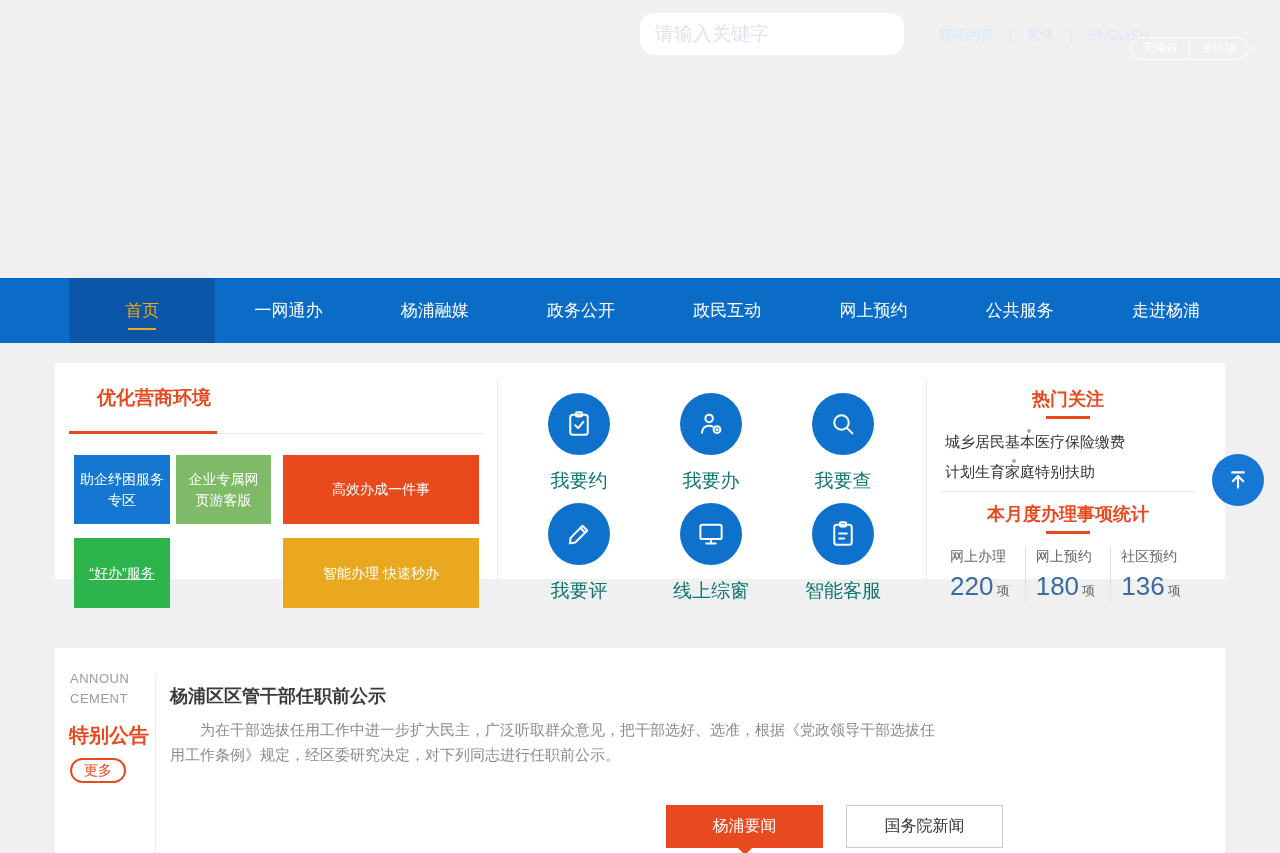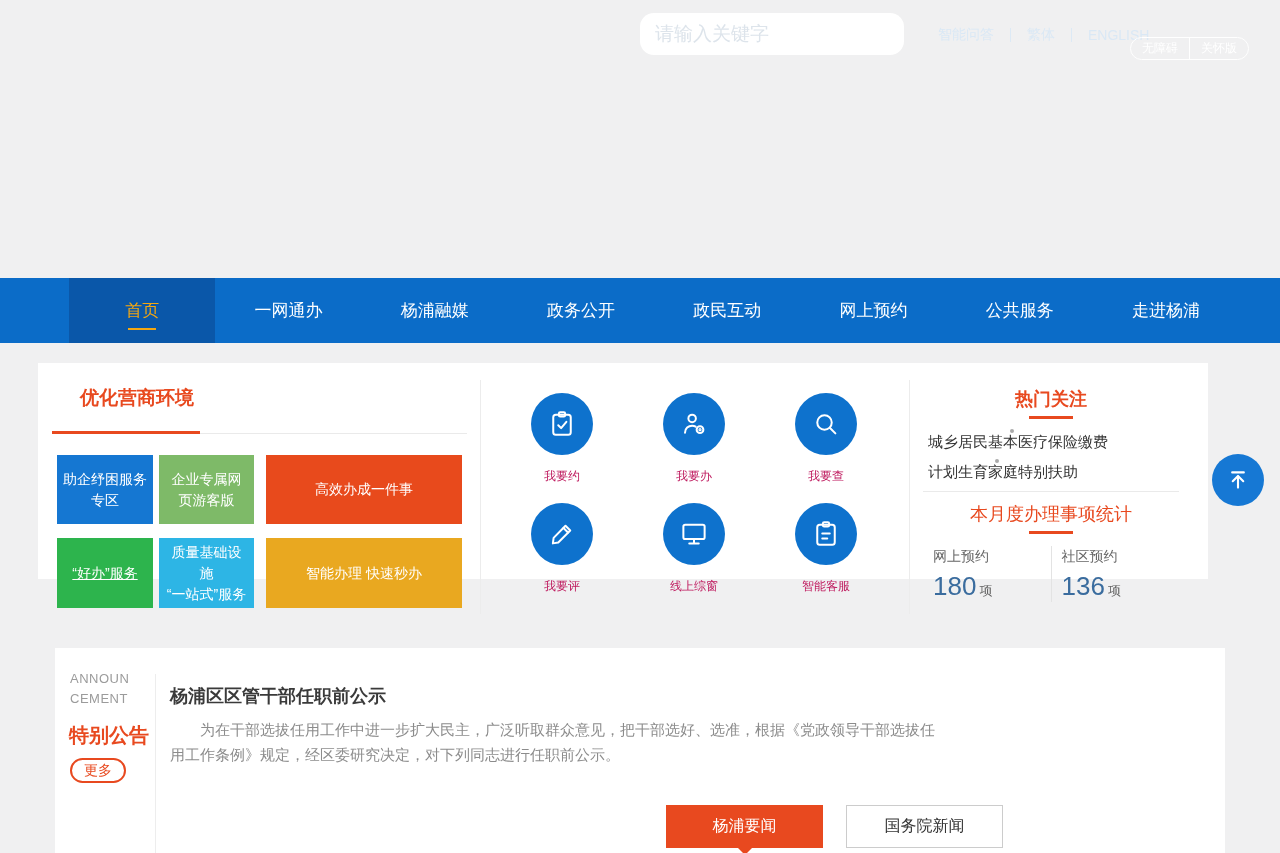--- a/index.html
+++ b/index.html
@@ -50,21 +50,21 @@
     flex:1; display:flex; align-items:center; justify-content:center;
     color:#ffffff; font-size:17px; cursor:pointer; position:relative;
   }
   .nav-item.active { background:#0a57a9; color:#f3a712; }
   .nav-item.active::after {
     content:""; position:absolute; bottom:13px; left:50%;
     transform:translateX(-50%); width:28px; height:2px; background:#f3a712;
   }
 
   
-  .main-card { left:38px; top:363px; width:1170px; height:216px; background:#ffffff; }
+  .main-card { left:55px; top:363px; width:1170px; height:216px; background:#ffffff; }
   .main-card > div { position:absolute; }
 
   .be-title { left:42px; top:22px; font-size:19px; font-weight:bold; color:#e8491f; }
   .be-rule  { left:14px; top:70px; width:415px; height:1px; background:#eaeaea; }
   .be-underline { left:14px; top:68px; width:148px; height:3px; background:#e8491f; }
 
   .tile {
     color:#ffffff; font-size:14px; line-height:21px;
     display:flex; align-items:center; justify-content:center;
     text-align:center; white-space:pre-line; cursor:pointer; padding:0 6px;
@@ -79,32 +79,32 @@
   .vdiv { width:1px; height:234px; top:17px; background:#ececec; }
   .vd1 { left:442px; } .vd2 { left:871px; }
 
   .svc-circle {
     width:62px; height:62px; border-radius:50%; background:#0e72cd;
     display:flex; align-items:center; justify-content:center; cursor:pointer;
   }
   .svc-circle svg { width:30px; height:30px; stroke:#ffffff; fill:none; stroke-width:1.6; stroke-linecap:round; stroke-linejoin:round; }
   .c0 { left:493px; top:30px; }  .c1 { left:625px; top:30px; }  .c2 { left:757px; top:30px; }
   .c3 { left:493px; top:140px; } .c4 { left:625px; top:140px; } .c5 { left:757px; top:140px; }
-  .svc-label { width:124px; text-align:center; font-size:12px; color:#be185d; cursor:pointer; }
+  .svc-label { width:124px; text-align:center; font-size:19px; color:#0f766e; cursor:pointer; }
   .l0 { left:462px; top:105px; } .l1 { left:594px; top:105px; } .l2 { left:726px; top:105px; }
   .l3 { left:462px; top:215px; } .l4 { left:594px; top:215px; } .l5 { left:726px; top:215px; }
 
   .hot-title { left:943px; top:24px; width:140px; text-align:center; font-size:18px; font-weight:bold; color:#e8491f; }
   .hot-underline { left:991px; top:53px; width:44px; height:3px; background:#e8491f; }
   .hot-item { left:890px; top:66px; font-size:15px; color:#333; display:flex; align-items:center; cursor:pointer;flex-direction:column; }
   .hot-item.second { top:96px; }
   .hot-item .dot { width:4px; height:4px; border-radius:50%; background:#aaaaaa; margin-right:13px; }
   .hot-divider { left:885px; top:128px; width:256px; height:1px; background:#eaeaea; }
 
-  .stats-title { left:918px; top:139px; width:190px; text-align:center; font-size:18px; font-weight:normal; color:#e8491f; }
+  .stats-title { left:918px; top:139px; width:190px; text-align:center; font-size:18px; font-weight:bold; color:#e8491f; }
   .stats-underline { left:991px; top:168px; width:44px; height:3px; background:#e8491f; }
   .stats-row { left:885px; top:183px; width:256px; display:flex; }
   .stat { flex:1; padding:2px 0 0 10px; }
   .stat + .stat { border-left:1px solid #e3e3e3; }
   .stat-label { font-size:14px; color:#666; margin-bottom:5px; }
   .stat-value { font-size:26px; color:#3a6c9e; }
   .stat-unit { font-size:13px; color:#666; margin-left:3px; }
 
   
   .fab {
@@ -185,22 +185,20 @@
   <div class="be-title">优化营商环境</div>
   <div class="be-rule"></div>
   <div class="be-underline"></div>
 
   <div class="tile t0" style="background: rgb(21, 119, 210);">助企纾困服务
 专区</div>
   <div class="tile t1" style="background: rgb(126, 186, 104);">企业专属网
 页游客版</div>
   <div class="tile t2" style="background: rgb(232, 74, 28);">高效办成一件事</div>
   <div class="tile t3" style="background: rgb(45, 180, 77);">“好办”服务</div>
-  <div class="tile t4" style="background: rgb(45, 181, 229);">质量基础设施
-“一站式”服务</div>
   <div class="tile t5" style="background: rgb(233, 168, 32);">智能办理 快速秒办</div>
 
   <div class="vdiv vd1"></div>
   <div class="vdiv vd2"></div>
 
   <div class="svc-circle c0">
     <svg viewBox="0 0 24 24">
       <rect x="5" y="4.5" width="14" height="16" rx="2"></rect>
       <rect x="9.5" y="2.5" width="5" height="3.5" rx="1"></rect>
       <path d="M9 13l2.3 2.3 4.2-5"></path>
@@ -255,20 +253,24 @@
   </div>
   <div class="hot-item second">
     <span class="dot"></span>
     <span>计划生育家庭特别扶助</span>
   </div>
   <div class="hot-divider"></div>
 
   <div class="stats-title">本月度办理事项统计</div>
   <div class="stats-underline"></div>
   <div class="stats-row">
+    <div class="stat">
+      <div class="stat-label">网上办理</div>
+      <div><span class="stat-value">220</span><span class="stat-unit">项</span></div>
+    </div>
     <div class="stat">
       <div class="stat-label">网上预约</div>
       <div><span class="stat-value">180</span><span class="stat-unit">项</span></div>
     </div>
     <div class="stat">
       <div class="stat-label">社区预约</div>
       <div><span class="stat-value">136</span><span class="stat-unit">项</span></div>
     </div>
   </div>
 </div>

